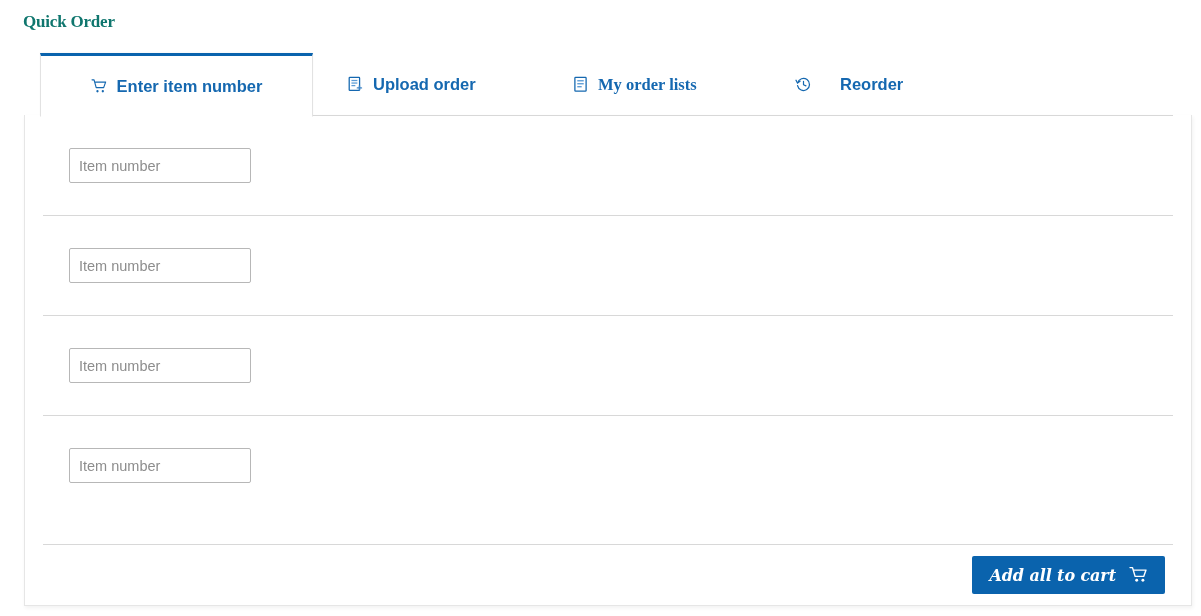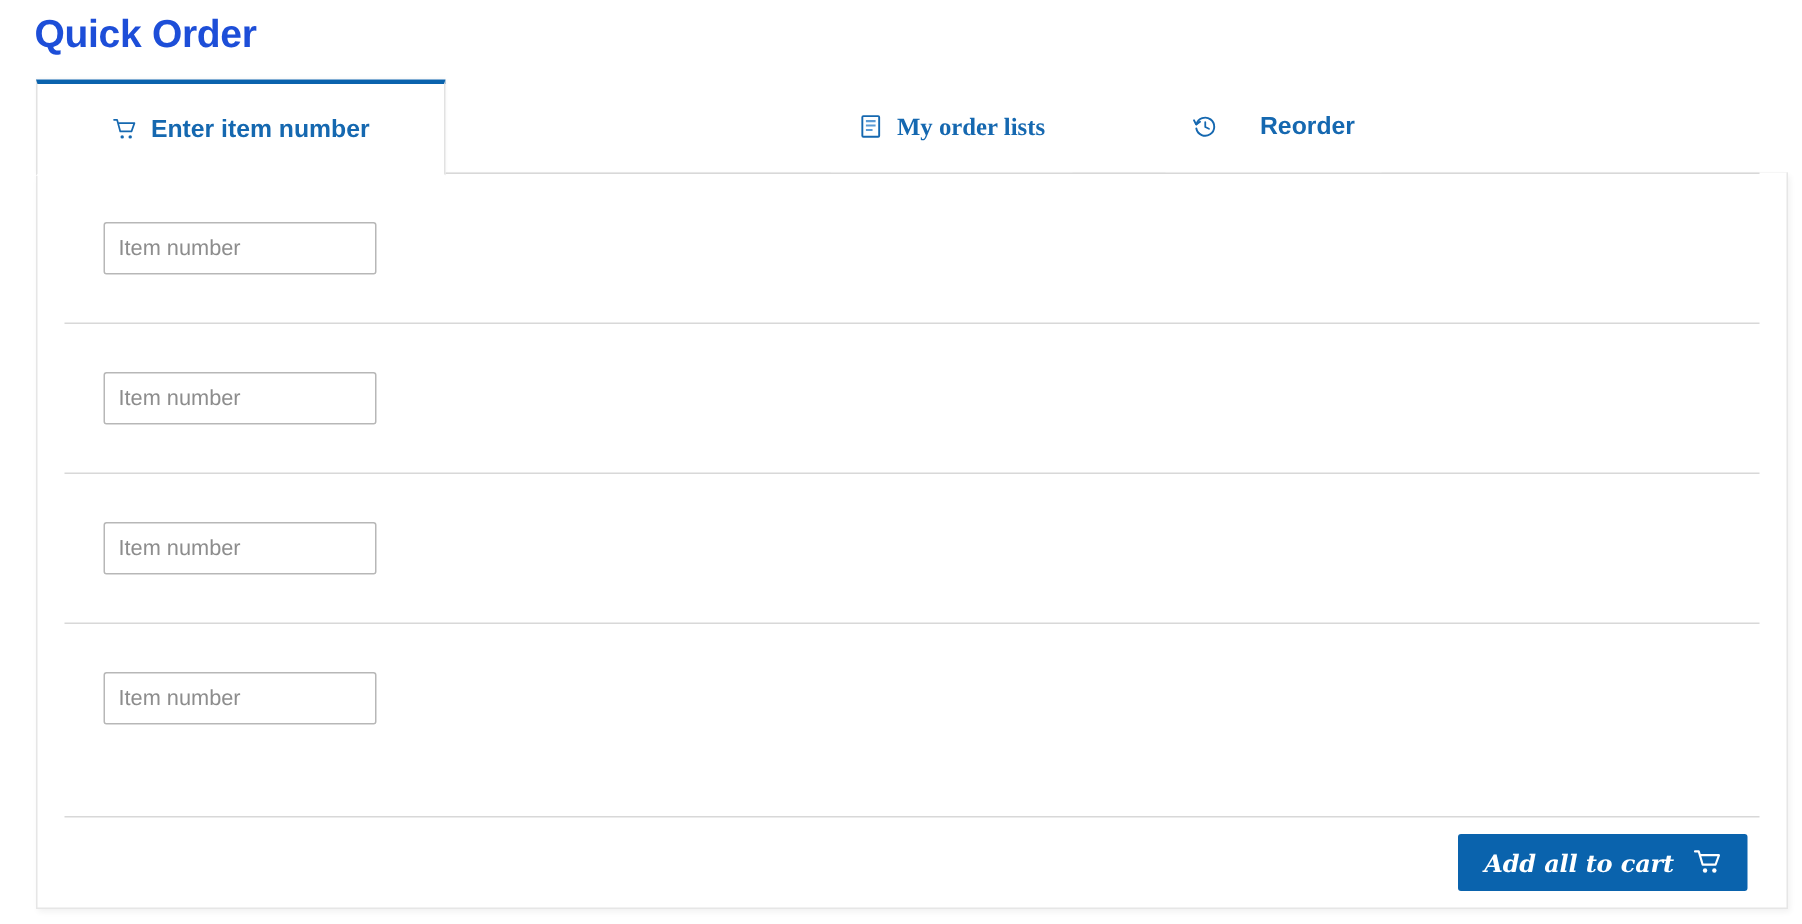--- a/index.html
+++ b/index.html
@@ -14,24 +14,24 @@
     font-family: "Liberation Sans", sans-serif;
     position: relative;
     overflow: hidden;
   }
 
   
   .page-title {
     position: absolute;
     left: 23px;
     top: 8px;
-    font-family: Liberation Sans, sans-serif;
-    font-size: 26px;
+    font-family: Liberation Serif, serif;
+    font-size: 17px;
     font-weight: bold;
-    color: #1d4ed8;
+    color: #0f766e;
     letter-spacing: -0.2px;
     line-height: 28px;
     white-space: nowrap;
   }
 
   
   .tabstrip {
     position: absolute;
     left: 24px;
     top: 53px;
@@ -57,20 +57,21 @@
     user-select: none;
   }
   .tab.active {
     border-top: 3px solid #0a63ad;
     border-left: 1px solid #e2e2e2;
     border-right: 1px solid #e2e2e2;
     border-bottom: 1px solid #ffffff;
     height: 64px;
     z-index: 3;
     box-shadow: 0 -1px 2px rgba(0,0,0,0.03);
+    margin-left: 16px;
   }
   .tab .tab-icon {
     display: inline-flex;
     align-items: center;
     justify-content: center;
     width: 17px;
     height: 17px;
     flex: 0 0 auto;
   }
   .tab .tab-icon svg { display: block; }
@@ -177,20 +178,35 @@
     <span class="tab-icon">
       <svg width="17" height="17" viewBox="0 0 20 20" fill="none" stroke="#1568b0" stroke-width="1.35" stroke-linecap="round" stroke-linejoin="round">
         <path d="M1.2 2.2 h2.4 l2.5 9.1 h8.8 l2.3 -6.5 H5.2"></path>
         <circle cx="7.6" cy="15.6" r="1.35" fill="#1568b0" stroke="none"></circle>
         <circle cx="13.9" cy="15.6" r="1.35" fill="#1568b0" stroke="none"></circle>
       </svg>
     </span>
     <span>Enter item number</span>
   </div>
 
+  <div class="tab tab-2">
+    <span class="tab-icon">
+      <svg width="17" height="17" viewBox="0 0 20 20" fill="none">
+        <rect x="2.6" y="1.6" width="12.2" height="15.4" rx="0.8" stroke="#1568b0" stroke-width="1.5" fill="#ffffff"></rect>
+        <line x1="5.2" y1="5.3" x2="12.2" y2="5.3" stroke="#5b9bd5" stroke-width="1.5"></line>
+        <line x1="5.2" y1="8.3" x2="12.2" y2="8.3" stroke="#5b9bd5" stroke-width="1.5"></line>
+        <line x1="5.2" y1="11.3" x2="9.8" y2="11.3" stroke="#5b9bd5" stroke-width="1.5"></line>
+        <g stroke="#3d84c6" stroke-width="1.7" stroke-linecap="round">
+          <line x1="14.6" y1="11.6" x2="14.6" y2="16.4"></line>
+          <line x1="12.2" y1="14.0" x2="17.0" y2="14.0"></line>
+        </g>
+      </svg>
+    </span>
+    <span>Upload order</span>
+  </div>
 
   <div class="tab tab-3">
     <span class="tab-icon">
       <svg width="17" height="17" viewBox="0 0 20 20" fill="none">
         <rect x="3.4" y="1.7" width="13.2" height="16.2" rx="0.8" stroke="#1568b0" stroke-width="1.5" fill="#ffffff"></rect>
         <line x1="6.2" y1="5.6" x2="13.8" y2="5.6" stroke="#5b9bd5" stroke-width="1.6"></line>
         <line x1="6.2" y1="9.1" x2="13.8" y2="9.1" stroke="#5b9bd5" stroke-width="1.6"></line>
         <line x1="6.2" y1="12.6" x2="11.4" y2="12.6" stroke="#5b9bd5" stroke-width="1.6"></line>
       </svg>
     </span>

